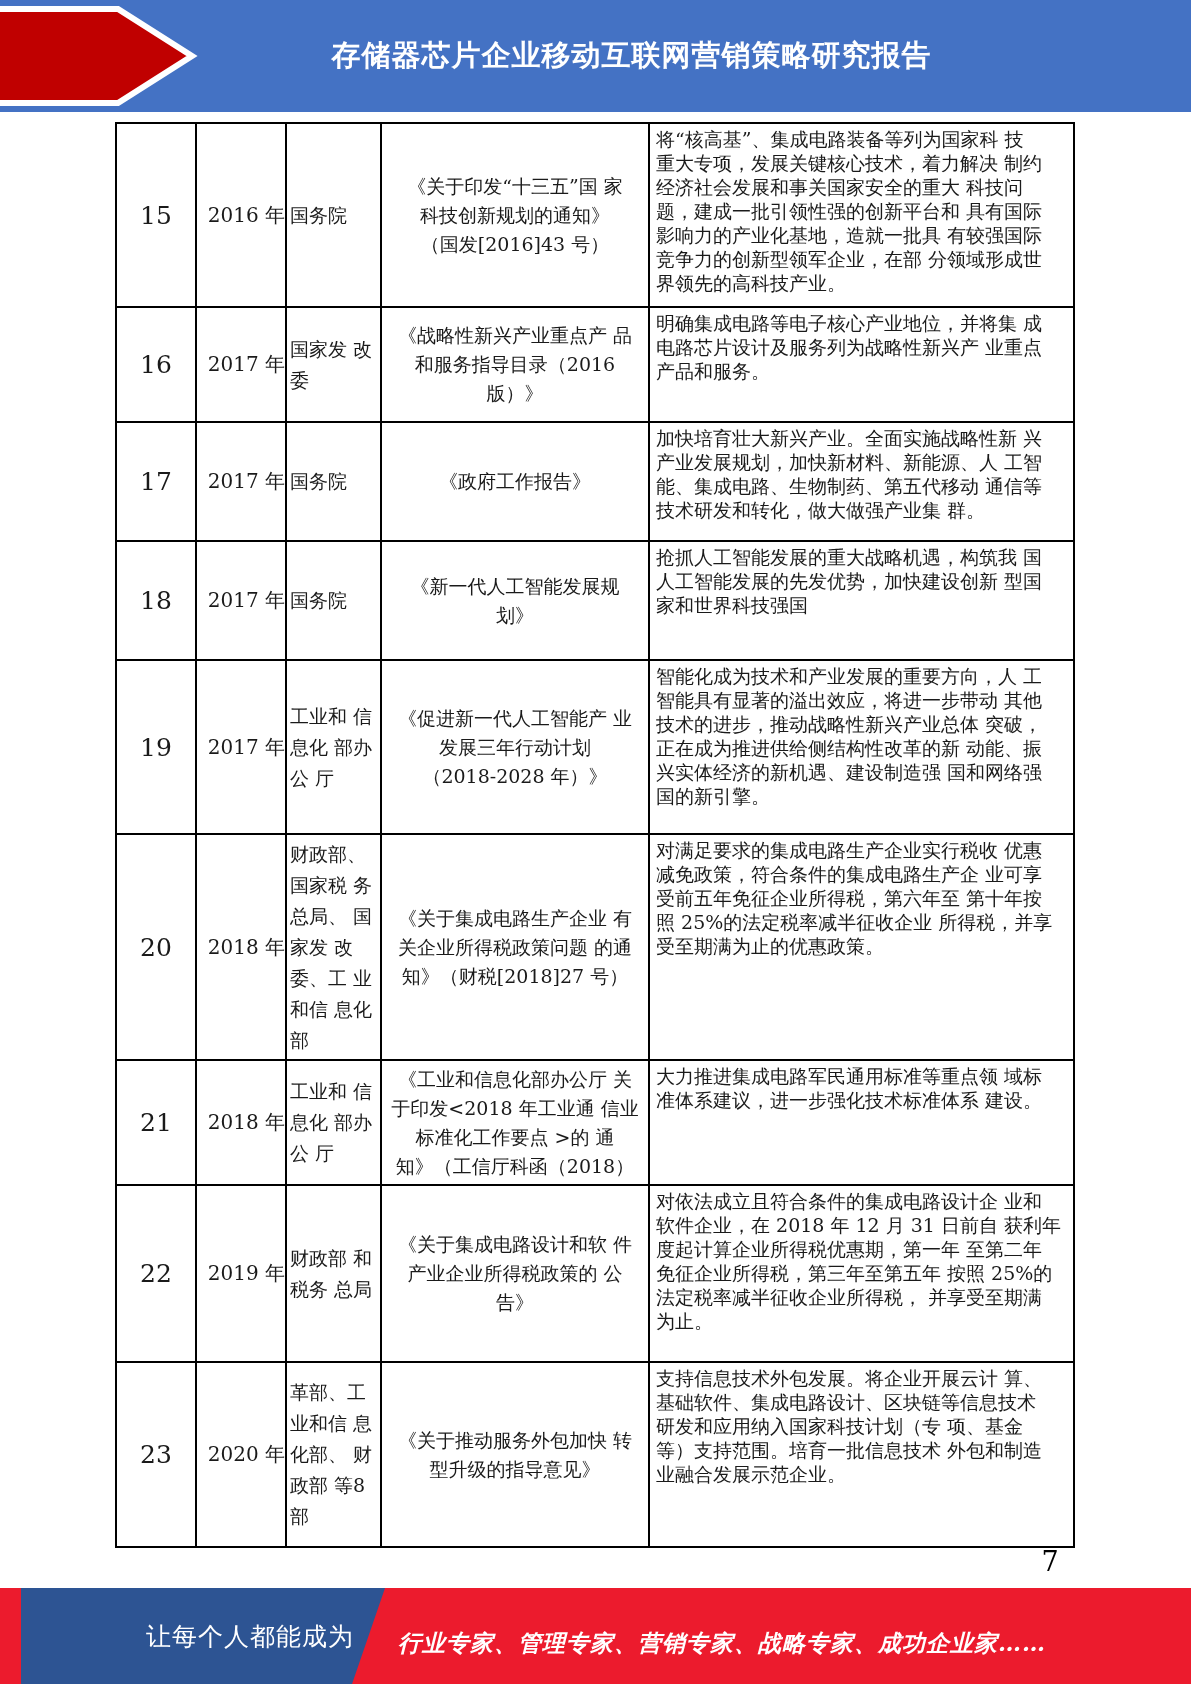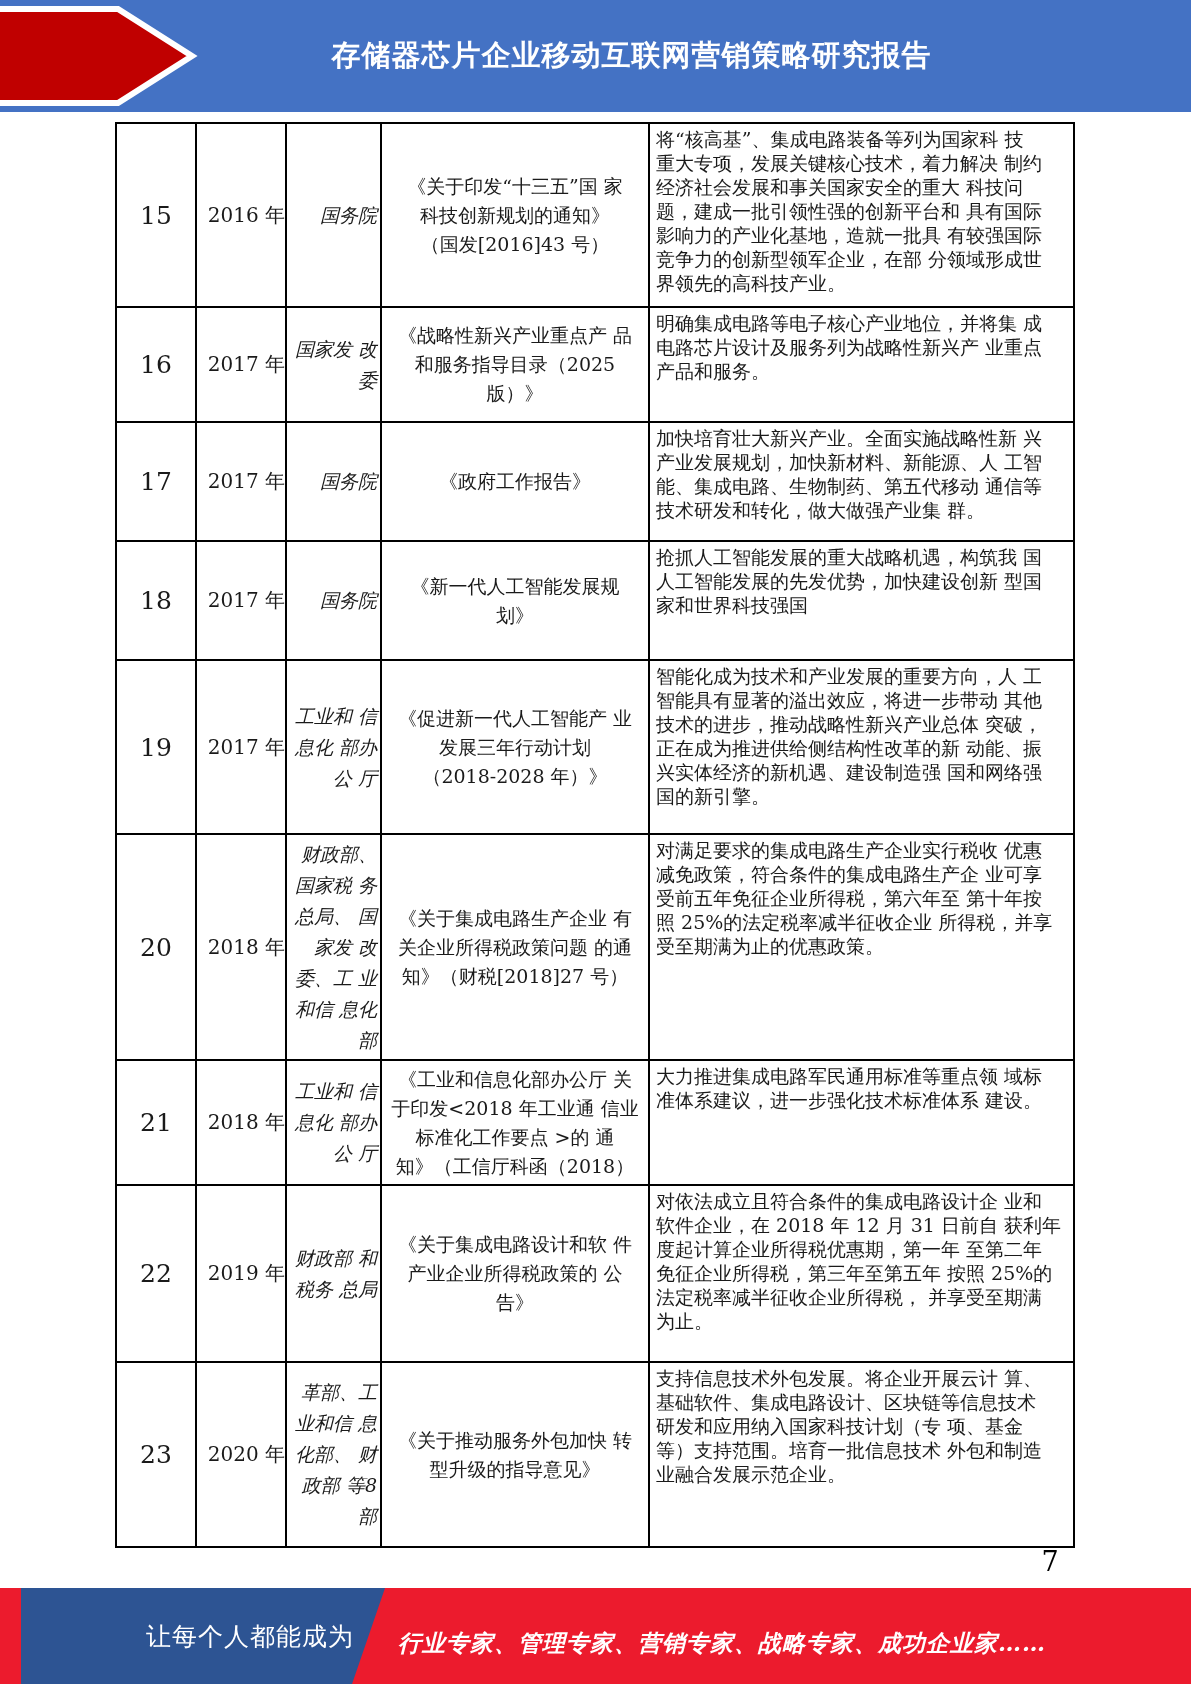--- a/index.html
+++ b/index.html
@@ -63,25 +63,24 @@
     vertical-align: middle;
     font-size: 25px;
   }
   td.cell-year {
     text-align: right;
     vertical-align: middle;
     padding-left: 5px;
     font-size: 20px;
   }
   td.cell-agency {
-    text-align: right;
+    text-align: left;
     vertical-align: middle;
     line-height: 31px;
     padding: 2px 3px;
-    font-style: italic;
   }
   td.cell-doc {
     text-align: center;
     vertical-align: middle;
     line-height: 29px;
     padding: 2px 4px;
     margin-left: 28px;
   }
   td.cell-content {
     text-align: left;
@@ -164,21 +163,21 @@
 影响力的产业化基地，造就一批具 有较强国际
 竞争力的创新型领军企业，在部 分领域形成世
 界领先的高科技产业。</td>
         </tr>
         <tr style="height: 115px;">
           <td class="cell-no">16</td>
           <td class="cell-year">2017 年</td>
           <td class="cell-agency">国家发 改
 委</td>
           <td class="cell-doc">《战略性新兴产业重点产 品
-和服务指导目录（2025
+和服务指导目录（2016
 版）》</td>
           <td class="cell-content">明确集成电路等电子核心产业地位，并将集 成
 电路芯片设计及服务列为战略性新兴产 业重点
 产品和服务。</td>
         </tr>
         <tr style="height: 119px;">
           <td class="cell-no">17</td>
           <td class="cell-year">2017 年</td>
           <td class="cell-agency">国务院</td>
           <td class="cell-doc">《政府工作报告》</td>

